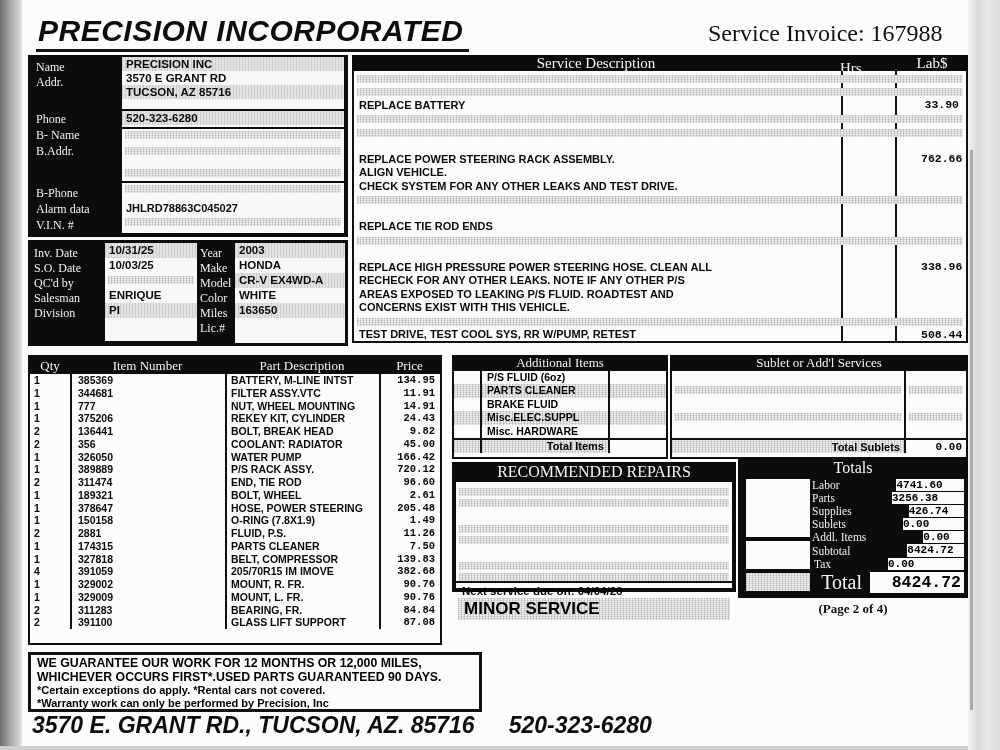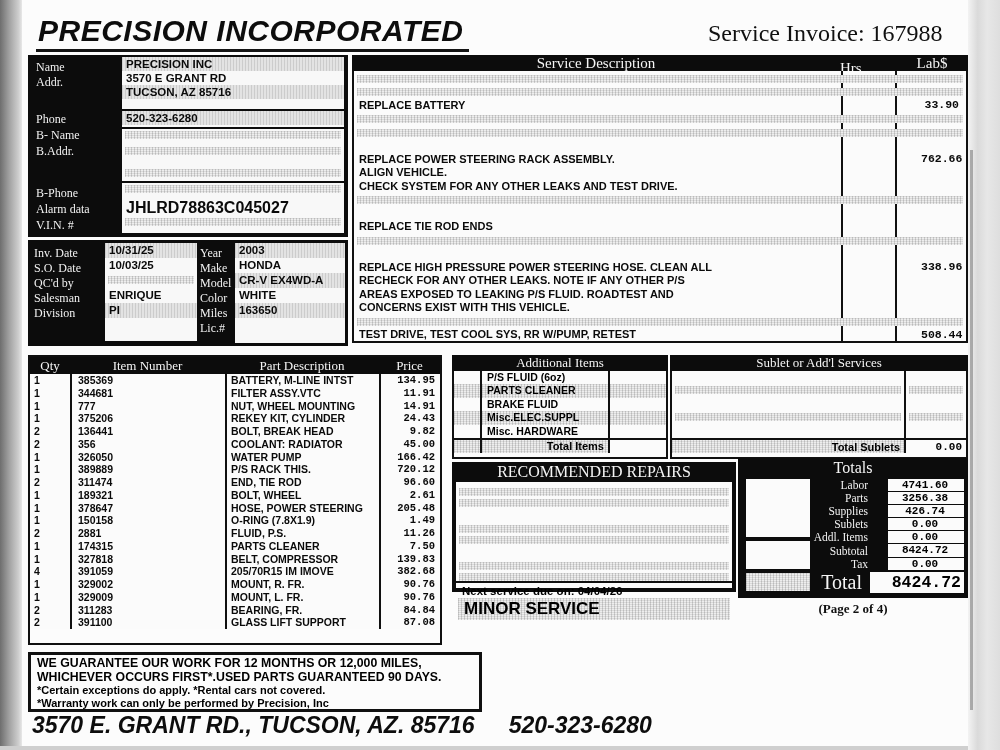--- a/index.html
+++ b/index.html
@@ -101,21 +101,21 @@
   
   .totals { position:absolute; left:716px; top:458px; width:230px; height:140px; background:#0c0c0c; }
   .tot-title { color:#f5f5f5; font-family:"Liberation Serif", serif; font-size:16px; text-align:center; line-height:19px; }
   .tot-blank { position:absolute; left:8px; top:21px; width:64px; height:58px; background:#fbfbfb; }
   .tot-blank2 { position:absolute; left:8px; top:83px; width:64px; height:28px; }
   .tot-rows { position:absolute; left:74px; top:20px; right:4px; }
   .trow { display:flex; align-items:center; height:13.2px;gap:12px; }
   .trow .tlbl { flex:1; text-align:right; color:#f2f2f2; font-family:"Liberation Serif", serif;
     font-size:11.5px; padding-right:8px; white-space:nowrap; }
   .trow .tval { width:76px; height:12.2px; background:#fbfbfb; font-family:"Liberation Mono", monospace;
-    font-size:11px; font-weight:bold; text-align:center; padding-right:2px; line-height:12px; }
+    font-size:11px; font-weight:bold; text-align:left; padding-right:2px; line-height:12px;margin-left:37px; }
   .tot-grand { position:absolute; left:8px; right:4px; bottom:5px; height:22px; display:flex; align-items:center; }
   .tg-blank { width:64px; height:18px; }
   .tg-label { flex:1; text-align:right; color:#f5f5f5; font-family:"Liberation Serif", serif; font-size:20px; padding-right:8px; }
   .tg-val { width:94px; height:21px; background:#fbfbfb; font-family:"Liberation Mono", monospace;
     font-size:16.5px; font-weight:bold; text-align:right; padding-right:3px; line-height:21px; }
   .page-note { position:absolute; left:716px; top:601px; width:230px; text-align:center;
     font-family:"Liberation Serif", serif; font-weight:bold; font-size:13px; color:#111; }
 
   
   .guar { position:absolute; left:6px; top:652px; width:454px; height:60px; border:3px solid #101010;
@@ -155,21 +155,21 @@
     <div class="wbox" style="left:94px;top:56px;width:222px;height:16px">
       <div class="val valtex">520-323-6280</div>
     </div>
     <div class="wbox" style="left:94px;top:74px;width:222px;height:52px">
       <div class="texband tex"></div>
       <div class="texband tex" style="margin-top:8px"></div>
       <div class="texband tex" style="margin-top:14px"></div>
     </div>
     <div class="wbox" style="left:94px;top:128px;width:222px;height:50px">
       <div class="texband tex"></div>
-      <div class="val" style="margin-top:8px;font-size:16px">JHLRD78863C045027</div>
+      <div class="val" style="margin-top:8px;font-size:11px">JHLRD78863C045027</div>
       <div class="texband tex" style="margin-top:3px"></div>
     </div>
   </div>
 
   <div class="panel veh">
     <span class="plbl" style="top:6px; left:6px">Inv. Date</span>
     <span class="plbl" style="top:21px;left:6px">S.O. Date</span>
     <span class="plbl" style="top:36px;left:6px">QC'd by</span>
     <span class="plbl" style="top:51px;left:6px">Salesman</span>
     <span class="plbl" style="top:66px;left:6px">Division</span>
@@ -339,21 +339,21 @@
         </div>
         <div class="prow">
           <div class="pc pc-qty">1</div>
           <div class="pc pc-item">326050</div>
           <div class="pc pc-desc">WATER PUMP</div>
           <div class="pc pc-price">166.42</div>
         </div>
         <div class="prow tex">
           <div class="pc pc-qty">1</div>
           <div class="pc pc-item">389889</div>
-          <div class="pc pc-desc">P/S RACK THIS.</div>
+          <div class="pc pc-desc">P/S RACK ASSY.</div>
           <div class="pc pc-price">720.12</div>
         </div>
         <div class="prow">
           <div class="pc pc-qty">2</div>
           <div class="pc pc-item">311474</div>
           <div class="pc pc-desc">END, TIE ROD</div>
           <div class="pc pc-price">96.60</div>
         </div>
         <div class="prow tex">
           <div class="pc pc-qty">1</div>

